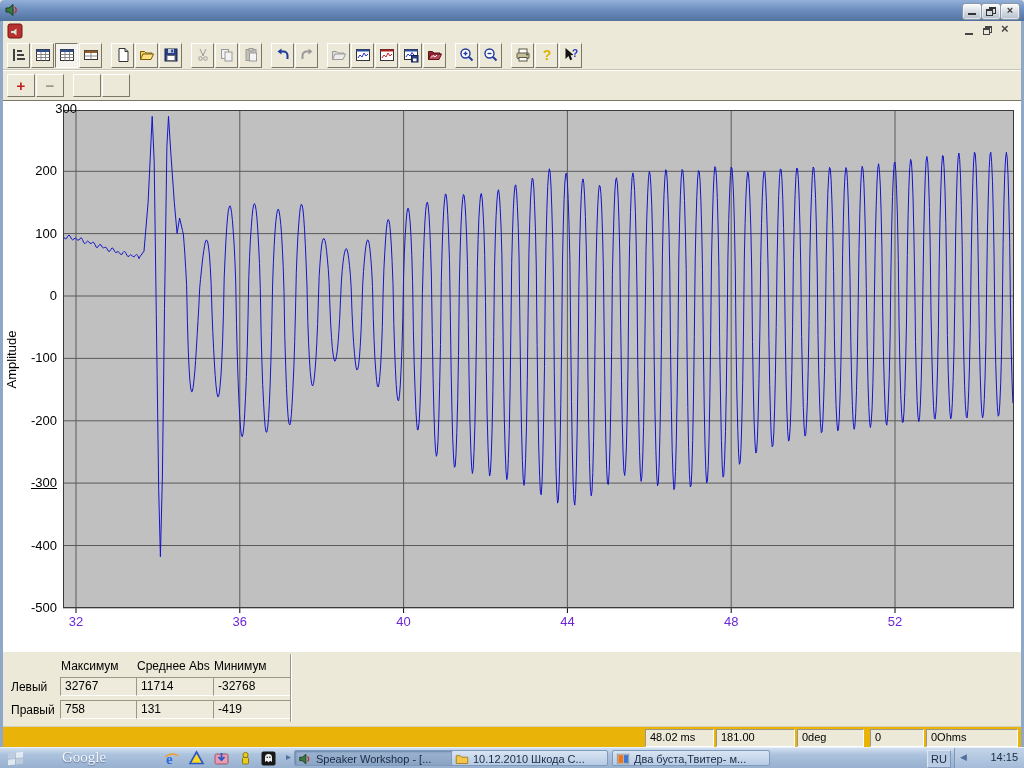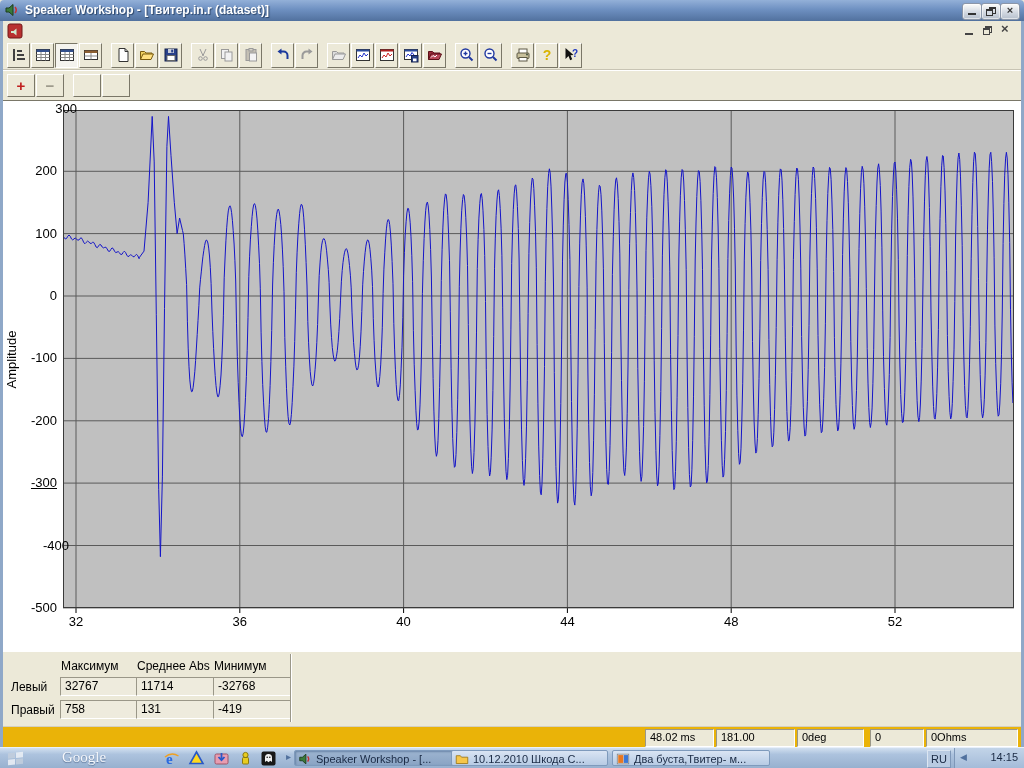--- a/index.html
+++ b/index.html
@@ -41,21 +41,21 @@
   .tbtn.active{border-color:#7a7768 #fff #fff #7a7768;background:#f4f3ee}
   .tbtn2{width:28px;height:23px;border:1px solid;border-color:#fff #7a7768 #7a7768 #fff;
     background:#ece9d8;display:flex;align-items:center;justify-content:center;margin-right:1px;
     font-size:15px;font-weight:bold;box-sizing:border-box}
   .tsep{width:8px;height:25px}
   
   #chart-area{position:absolute;left:3px;right:3px;top:100px;height:551px;background:#fff;
     border-top:1px solid #7a7768;box-sizing:border-box}
   #plot-svg{position:absolute;left:60px;top:9px}
   .ytick{position:absolute;left:0;width:54px;text-align:right;font-size:13px;color:#000}
-  .xtick{position:absolute;top:513px;width:40px;text-align:center;font-size:13px;color:#000000}
+  .xtick{position:absolute;top:513px;width:40px;text-align:center;font-size:13px;color:#6d28d9}
   .xlabel{position:absolute;left:355px;top:530px;width:300px;text-align:center;font-size:13px;color:#000}
   .ylabel{position:absolute;left:-42px;top:251px;width:100px;height:15px;text-align:center;
     font-size:13px;color:#000;transform:rotate(-90deg)}
   
   .stats{position:absolute;left:3px;right:3px;top:651px;height:75px;background:#ece9d8;border-top:1px solid #fff}
   .shead{position:absolute;top:7px;font-size:12px;color:#000}
   .srowlab{position:absolute;left:8px;font-size:12px;color:#000}
   .sbox{position:absolute;width:72px;height:16px;border:1px solid;border-color:#9a9788 #fff #fff #9a9788;
     background:#eeebdd;font-size:12px;padding:1px 0 0 4px;color:#000}
   .sdivider{position:absolute;left:287px;top:2px;height:68px;width:0;
@@ -89,21 +89,20 @@
   .tray .tchev{position:absolute;left:5px;top:4px;font-size:9px;color:#51719e}
 </style>
 </head>
 <body>
 
 <div class="titlebar">
   <svg class="appicon" viewBox="0 0 16 16">
     <path d="M2 6 h3 l4-3.5 v11 L5 10 H2 z" fill="#3a7a3a" stroke="#1c3c1c"></path>
     <path d="M11 5 q2.5 3 0 6" stroke="#c83030" fill="none" stroke-width="1.5"></path>
   </svg>
-  <span class="ttext">Speaker Workshop - [Твитер.in.r (dataset)]</span>
   <div class="wbtn" style="left:962px">
       <div class="gmin"></div>
     </div>
   <div class="wbtn" style="left:981px">
       <div class="grest"></div>
     </div>
   <div class="wbtn" style="left:1000px"><span>×</span></div>
 </div>
 
 <div class="menubar">
@@ -321,21 +320,21 @@
       <rect x="0.5" y="0.5" width="950" height="497" fill="none" stroke="#3a3a3a"></rect>
     </svg>
   <div class="ylabel">Amplitude</div>
 <div class="ytick" style="top: -0.125px; margin-left: 20px;">300</div>
     <div class="ytick" style="top: 62.25px;">200</div>
     <div class="ytick" style="top: 124.625px;">100</div>
     <div class="ytick" style="top: 187px;">0</div>
     <div class="ytick" style="top: 249.375px;">-100</div>
     <div class="ytick" style="top: 311.75px;">-200</div>
     <div class="ytick" style="top: 374.125px; text-decoration: underline;">-300</div>
-    <div class="ytick" style="top: 436.5px; padding-left: 12px;">-400</div>
+    <div class="ytick" style="top: 436.5px;">-400</div>
     <div class="ytick" style="top: 498.875px; text-align: right;">-500</div>
     <div class="xtick" style="left: 53px;">32</div>
     <div class="xtick" style="left: 216.8px;">36</div>
     <div class="xtick" style="left: 380.6px;">40</div>
     <div class="xtick" style="left: 544.4px;">44</div>
     <div class="xtick" style="left: 708.2px;">48</div>
     <div class="xtick" style="left: 872px;">52</div>
   </div>
 
 <div class="stats">

